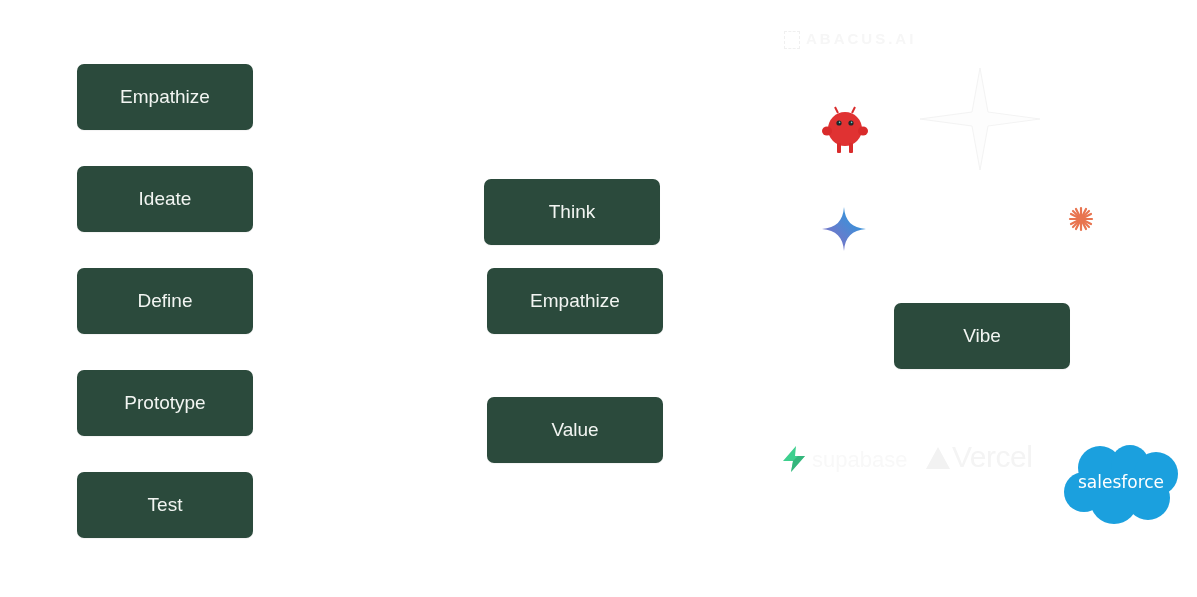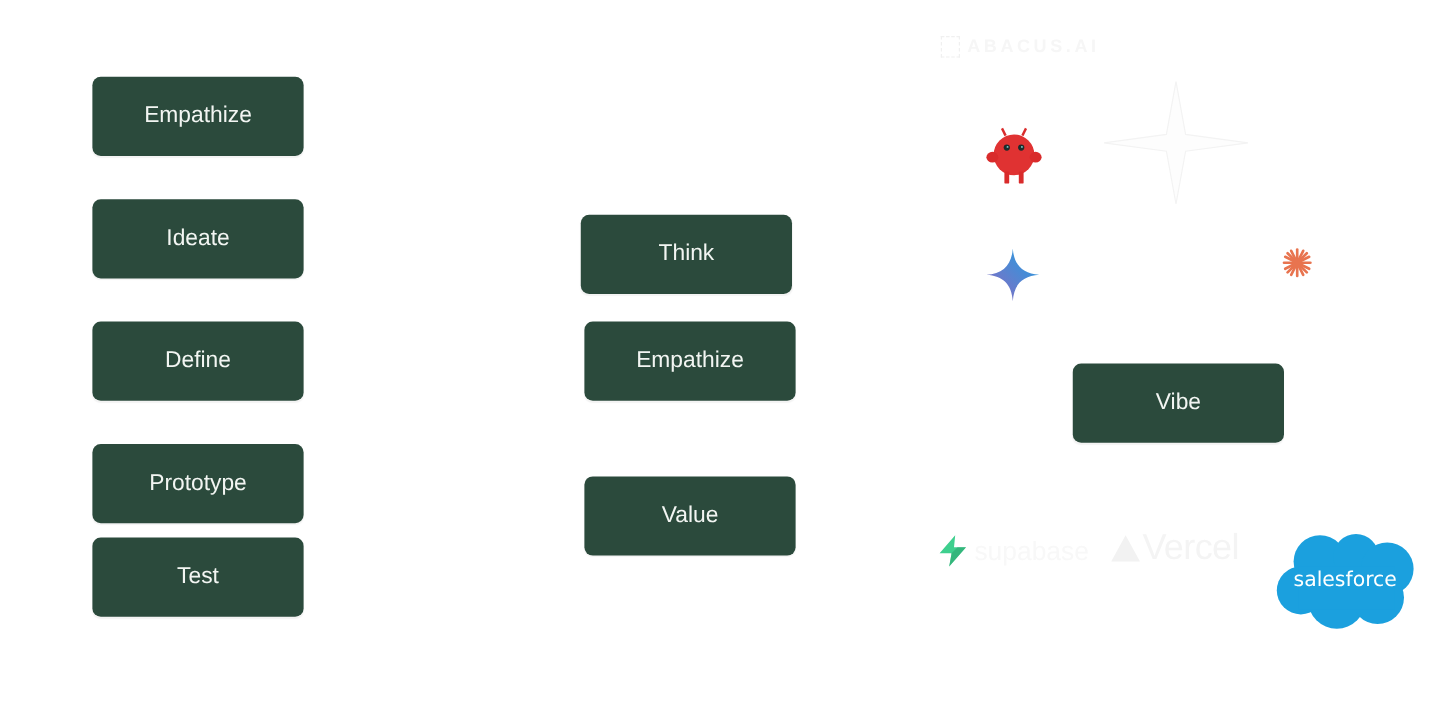--- a/index.html
+++ b/index.html
@@ -28,21 +28,21 @@
     #vercel .tri { display: inline-block; width: 0; height: 0; border-left: 12px solid transparent; border-right: 12px solid transparent; border-bottom: 22px solid #f2f2f2; margin-right: 2px; vertical-align: -2px; }
     #salesforce { left: 1062px; top: 444px; width: 118px; height: 82px; }
   </style>
 </head>
 <body>
 
 <div class="step" style="left:77px; top:64px;">Empathize</div>
 <div class="step" style="left:77px; top:166px;">Ideate</div>
 <div class="step" style="left:77px; top:268px;">Define</div>
 <div class="step" style="left:77px; top:370px;">Prototype</div>
-<div class="step" style="left:77px; top:448px;">Test</div>
+<div class="step" style="left:77px; top:472px;">Test</div>
 
 <div class="step" style="left:484px; top:167px;margin-top:12px;">Think</div>
 <div class="step" style="left:487px; top:268px;">Empathize</div>
 <div class="step" style="left:487px; top:370px;margin-top:27px;">Value</div>
 
 <div class="step" style="left:894px; top:267px;margin-top:36px;">Vibe</div>
 
 <div class="logo" id="abacus">
   <span class="mark"></span><span>ABACUS.AI</span>
 </div>

